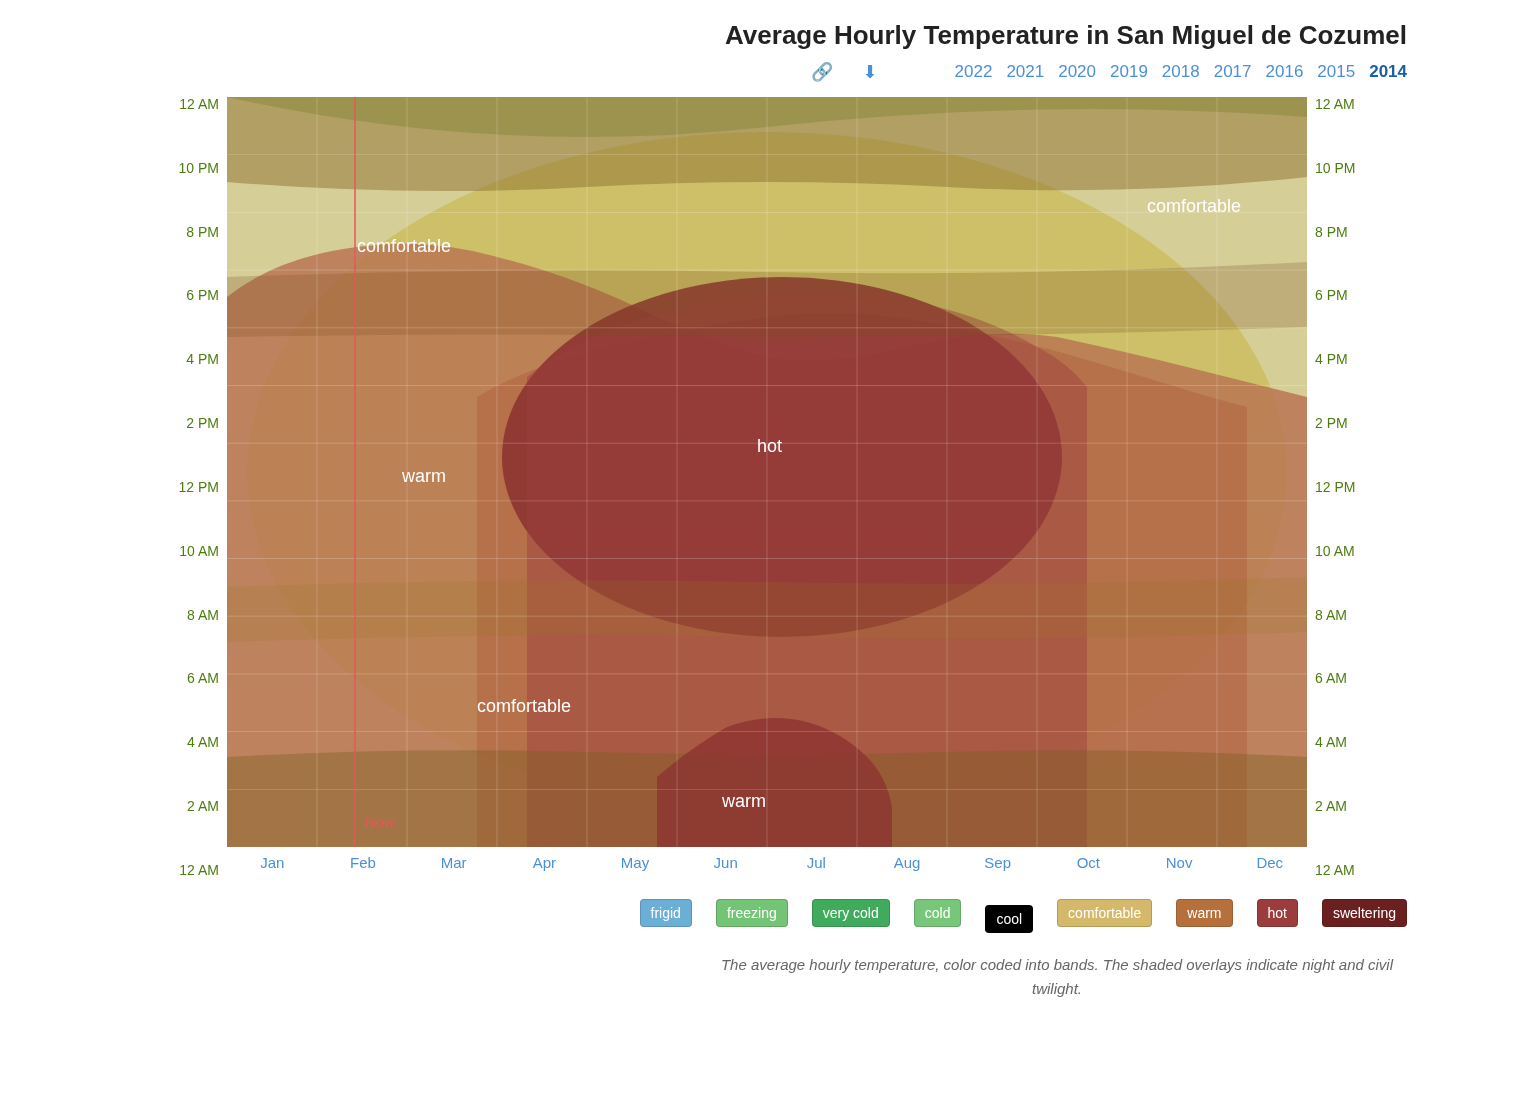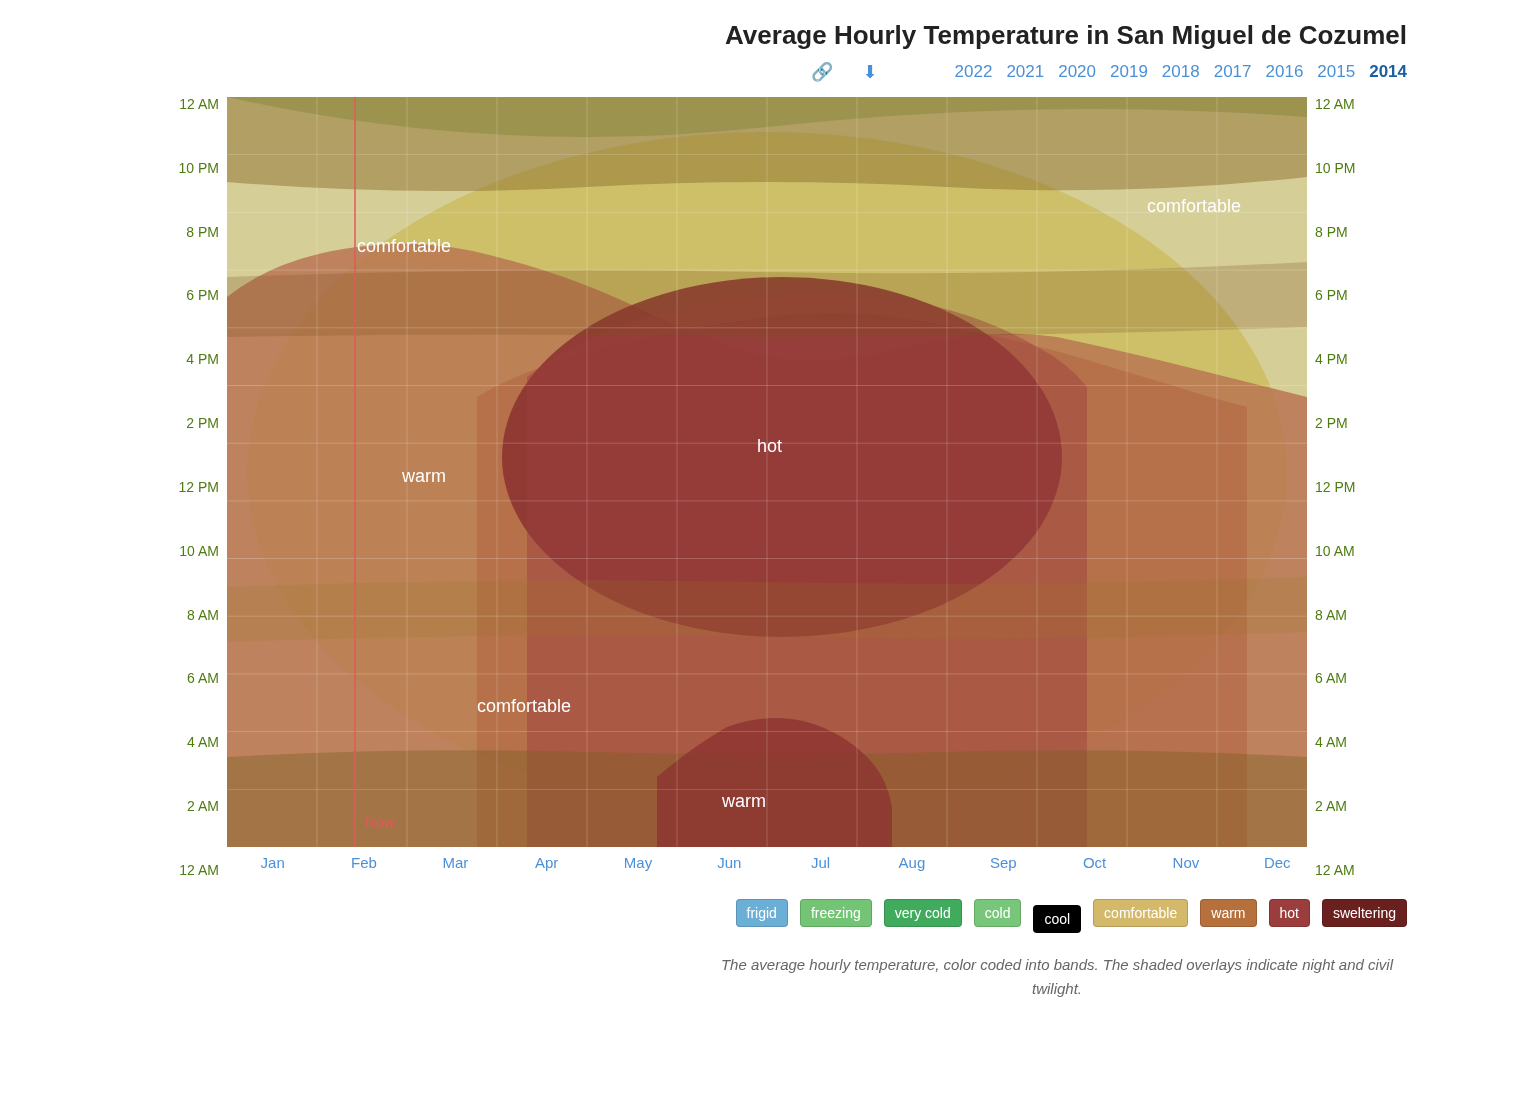--- a/index.html
+++ b/index.html
@@ -100,21 +100,21 @@
       overflow: hidden;
     }
     .chart-inner svg {
       width: 100%;
       height: 100%;
     }
     .x-axis {
       position: absolute;
       bottom: 0;
       left: 60px;
-      right: 44px;
+      right: 52px;
       height: 30px;
       display: flex;
       justify-content: space-around;
       align-items: center;
     }
     .x-label {
       font-size: 15px;
       color: #4a90d9;
       font-weight: 500;
       flex: 1;
@@ -122,21 +122,21 @@
     }
     .legend-container {
       display: flex;
       flex-direction: column;
       align-items: center;
       margin-top: 16px;
       gap: 6px;
     }
     .legend-items {
       display: flex;
-      gap: 12px;
+      gap: 24px;
       align-items: center;
     }
     .legend-item {
       border-radius: 4px;
       padding: 5px 10px;
       font-size: 14px;
       font-weight: 500;
       color: #fff;
       border: 1px solid rgba(0,0,0,0.15);
     }

